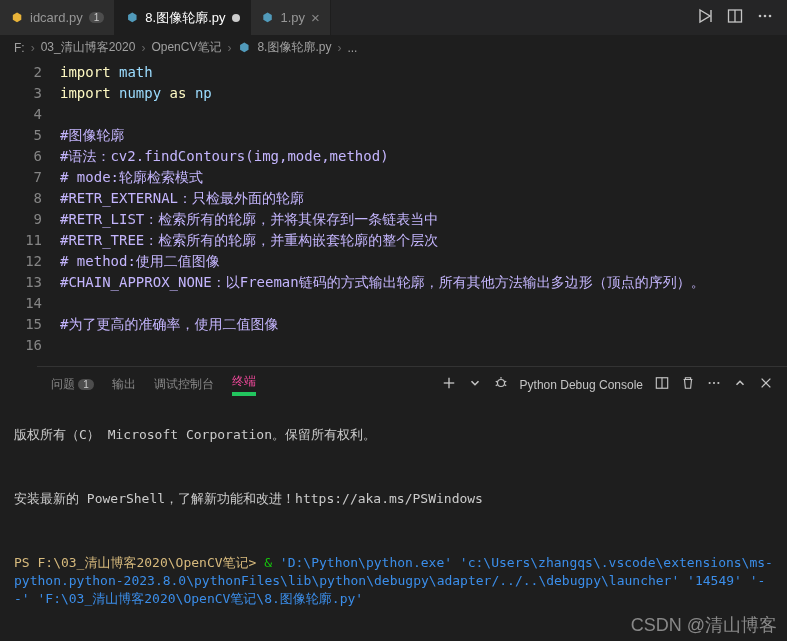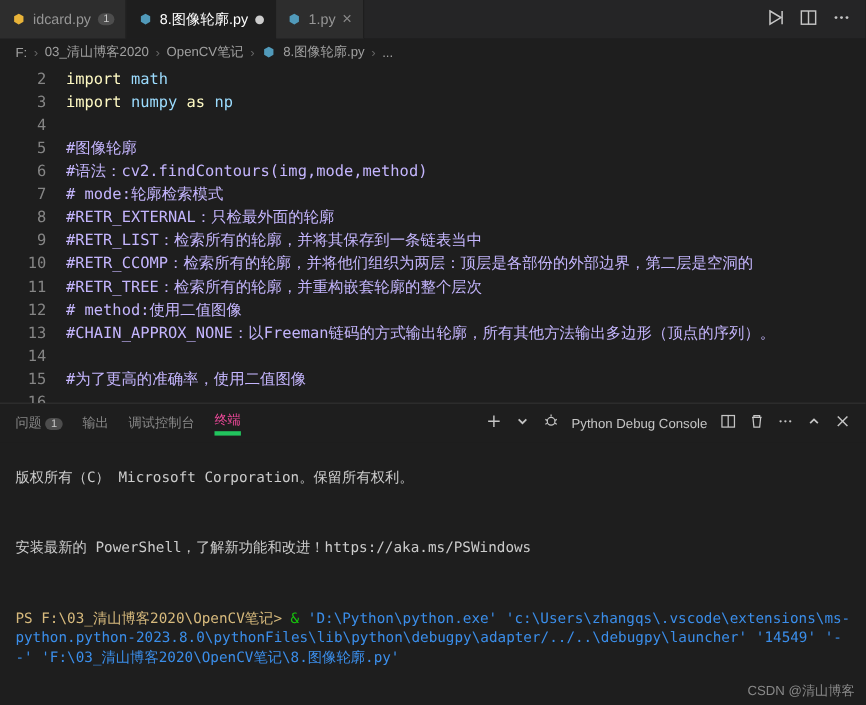--- a/index.html
+++ b/index.html
@@ -17,31 +17,31 @@
 .tabs-right svg { width:16px; height:16px; }
 .breadcrumb { display:flex; gap:6px; padding:4px 14px; background:#1e1e1e; color:#a0a0a0; font-size:12px; align-items:center; }
 .breadcrumb .sep { color:#666; }
 .editor { font-family:Consolas,monospace; font-size:14px; padding:2px 0 2px 0; line-height:21px; background:#1e1e1e; height:306px; overflow:auto; }
 .line { display:flex; }
 .gutter { width:60px; text-align:right; padding-right:18px; color:#858585; user-select:none; }
 .code { white-space:pre; }
 .kw { color:#fef9c3; }
 .cmt { color:#c4b5fd; }
 .id { color:#9cdcfe; }
-.panel-tabs { display:flex; align-items:center; gap:18px; padding:6px 14px; background:#1e1e1e; border-top:1px solid #333; font-size:12px; color:#888; }
+.panel-tabs { display:flex; align-items:center; gap:18px; padding:6px 14px; background:#1e1e1e; border-top:1px solid #333; font-size:12px; color:#888;margin-left:37px; }
 .panel-tabs .ptab { cursor:pointer; }
 .panel-tabs .ptab.active { color:#ec4899; border-bottom:4px solid #22c55e; padding-bottom:2px; }
 .panel-tabs .badge2 { background:#4d4d4d; border-radius:8px; padding:0 5px; font-size:10px; color:#ccc; }
 .panel-right { margin-left:auto; display:flex; align-items:center; gap:12px; color:#c5c5c5; }
 .panel-right svg { width:14px; height:14px; }
 .terminal { font-family:Consolas,monospace; font-size:13px; padding:6px 14px 40px 14px; line-height:18px; background:#1e1e1e; white-space:pre-wrap; word-break:break-all; }
 .t-yellow { color:#d7ba7d; }
 .t-cyan { color:#3b8eea; }
 .t-green { color:#16c60c; }
-.watermark { position:absolute; bottom:4px; right:10px; color:#888; font-size:12px; }
+.watermark { position:absolute; bottom:4px; right:10px; color:#888; font-size:18px; }
 </style>
 </head>
 <body>
 
 <div class="tabs">
   <div class="tab">
     <span class="ficon yellow">⬢</span>
     <span>idcard.py</span>
     <span class="badge">1</span>
   </div>
@@ -110,24 +110,20 @@
       <span class="gutter">7</span>
       <span class="code cmt"># mode:轮廓检索模式</span>
     </div>
   <div class="line">
       <span class="gutter">8</span>
       <span class="code cmt">#RETR_EXTERNAL：只检最外面的轮廓</span>
     </div>
   <div class="line">
       <span class="gutter">9</span>
       <span class="code cmt">#RETR_LIST：检索所有的轮廓，并将其保存到一条链表当中</span>
-    </div>
-  <div class="line">
-      <span class="gutter">10</span>
-      <span class="code cmt">#RETR_CCOMP：检索所有的轮廓，并将他们组织为两层：顶层是各部份的外部边界，第二层是空洞的</span>
     </div>
   <div class="line">
       <span class="gutter">11</span>
       <span class="code cmt">#RETR_TREE：检索所有的轮廓，并重构嵌套轮廓的整个层次</span>
     </div>
   <div class="line">
       <span class="gutter">12</span>
       <span class="code cmt"># method:使用二值图像</span>
     </div>
   <div class="line">

